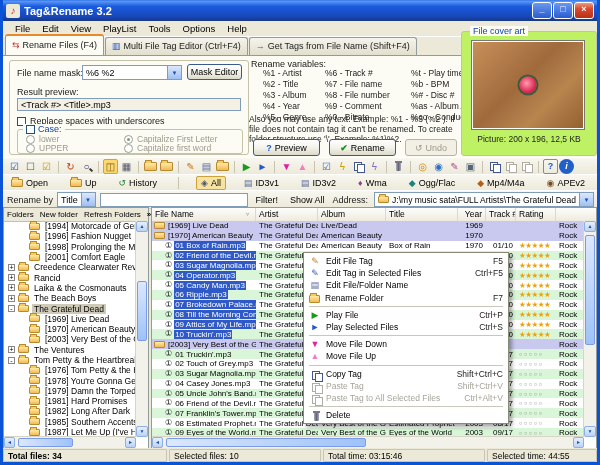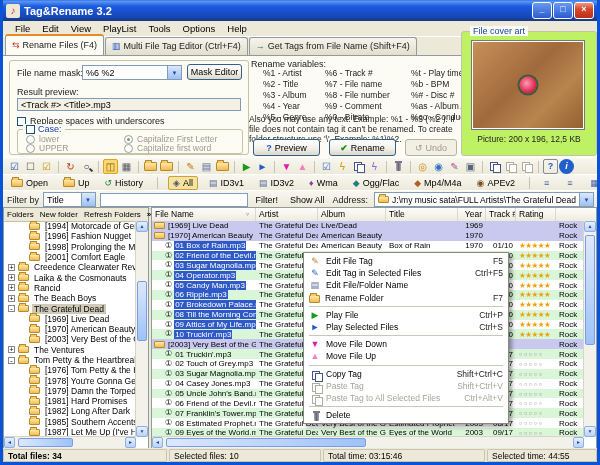--- a/index.html
+++ b/index.html
@@ -54,21 +54,21 @@
   .art{position:relative;width:100%;height:100%;background:linear-gradient(135deg,#c79059,#a06a3c 45%,#b8854f 70%,#936030);overflow:hidden;}
   .disc{position:absolute;left:50%;top:50%;transform:translate(-50%,-50%);width:76px;height:76px;border-radius:50%;
     background:radial-gradient(circle,#c23b5a 0 8px,#e7dfcf 8px 11px,#a8a18d 11px 12px,#cfc8b8 12px 23px,#8f English8a76 23px,#97917e 23px 25px,#c3bcab 25px 32px,#6e6854 32px 33px,#b5ae9c 33px 38px);}
   .rose{position:absolute;left:50%;top:50%;transform:translate(-50%,-50%);width:17px;height:17px;border-radius:50%;
     background:radial-gradient(circle at 42% 40%,#ff9db0,#e0325a 55%,#8c1030);box-shadow:0 0 0 2px #3a5c3a;}
   .artcap{position:absolute;left:0;right:0;top:102px;text-align:center;font-size:8.5px;color:#222;}
   
   .tbar{position:absolute;left:0;right:0;display:flex;align-items:center;background:linear-gradient(#f8f7f0,#ece9d8);
     border-top:1px solid #fff;border-bottom:1px solid #d4d0bd;padding-left:4px;}
   .tb1{top:157px;height:17px;gap:1px;}
-  .tb2{top:174px;height:16px;gap:7px;}
+  .tb2{top:174px;height:16px;gap:14px;}
   .tbi{width:15px;height:15px;font-size:10px;line-height:15px;text-align:center;border-radius:2px;flex:none;position:relative;}
   .tbi.pressed{background:#fcd873;border:1px solid #e5a01a;box-sizing:border-box;line-height:13px;}
   .tbsep{width:1px;height:12px;background:#c8c4b0;margin:0 3px;flex:none;}
   .mag::after{content:"";position:absolute;width:4px;height:2px;background:#333;transform:rotate(45deg);right:1px;bottom:3px;}
   .qbox{border:1px solid #889;box-sizing:border-box;line-height:12px;font-weight:bold;font-size:9px;}
   .infic{background:#2060c8;color:#fff;border-radius:50%;font-size:9px;font-weight:bold;font-style:italic;}
   .foldic{display:inline-block;width:12px;height:8px;background:linear-gradient(#ffe9a8,#f2bb52);border:1px solid #b68a2e;
     border-radius:1px;position:relative;box-sizing:border-box;flex:none;}
   .foldic::before{content:"";position:absolute;top:-3px;left:0;width:5px;height:2px;background:#f6ca64;
     border:1px solid #b68a2e;border-bottom:none;border-radius:1px 1px 0 0;}
@@ -438,21 +438,21 @@
       </span>
 
       <span class="t2b">
         <span class="t2i" style="color:#b0ada0">«</span>
         <span></span>
       </span>
 
     </div>
 
   <div class="tbar frow">
-    <span class="lab">Filter by</span>
+    <span class="lab">Rename by</span>
     <div class="combo" style="width:100px;">
       <span>Title</span>
       <span class="arrow">▼</span>
     </div>
     <input class="finput" style="width: 148px;" value="">
     <span class="flatbtn">Filter!</span>
     <span class="flatbtn">Show All</span>
     <div class="addr">
       <span class="lab">Address:</span>
       <div class="addrbox">
@@ -499,27 +499,27 @@
 
         <div class="ti l0 hasexp">
           <span class="exp">+</span>
           <span class="foldic" style="width:11px;height:7px;"></span>
           <span class="tlbl">Creedence Clearwater Reviv</span>
         </div>
 
         <div class="ti l0 hasexp">
           <span class="exp">+</span>
           <span class="foldic" style="width:11px;height:7px;"></span>
-          <span class="tlbl">Laika &amp; the Cosmonauts</span>
+          <span class="tlbl">Rancid</span>
         </div>
 
         <div class="ti l0 hasexp">
           <span class="exp">+</span>
           <span class="foldic" style="width:11px;height:7px;"></span>
-          <span class="tlbl">Rancid</span>
+          <span class="tlbl">Laika &amp; the Cosmonauts</span>
         </div>
 
         <div class="ti l0 hasexp">
           <span class="exp">+</span>
           <span class="foldic" style="width:11px;height:7px;"></span>
           <span class="tlbl">The Beach Boys</span>
         </div>
 
         <div class="ti l0 hasexp">
           <span class="exp">-</span>

